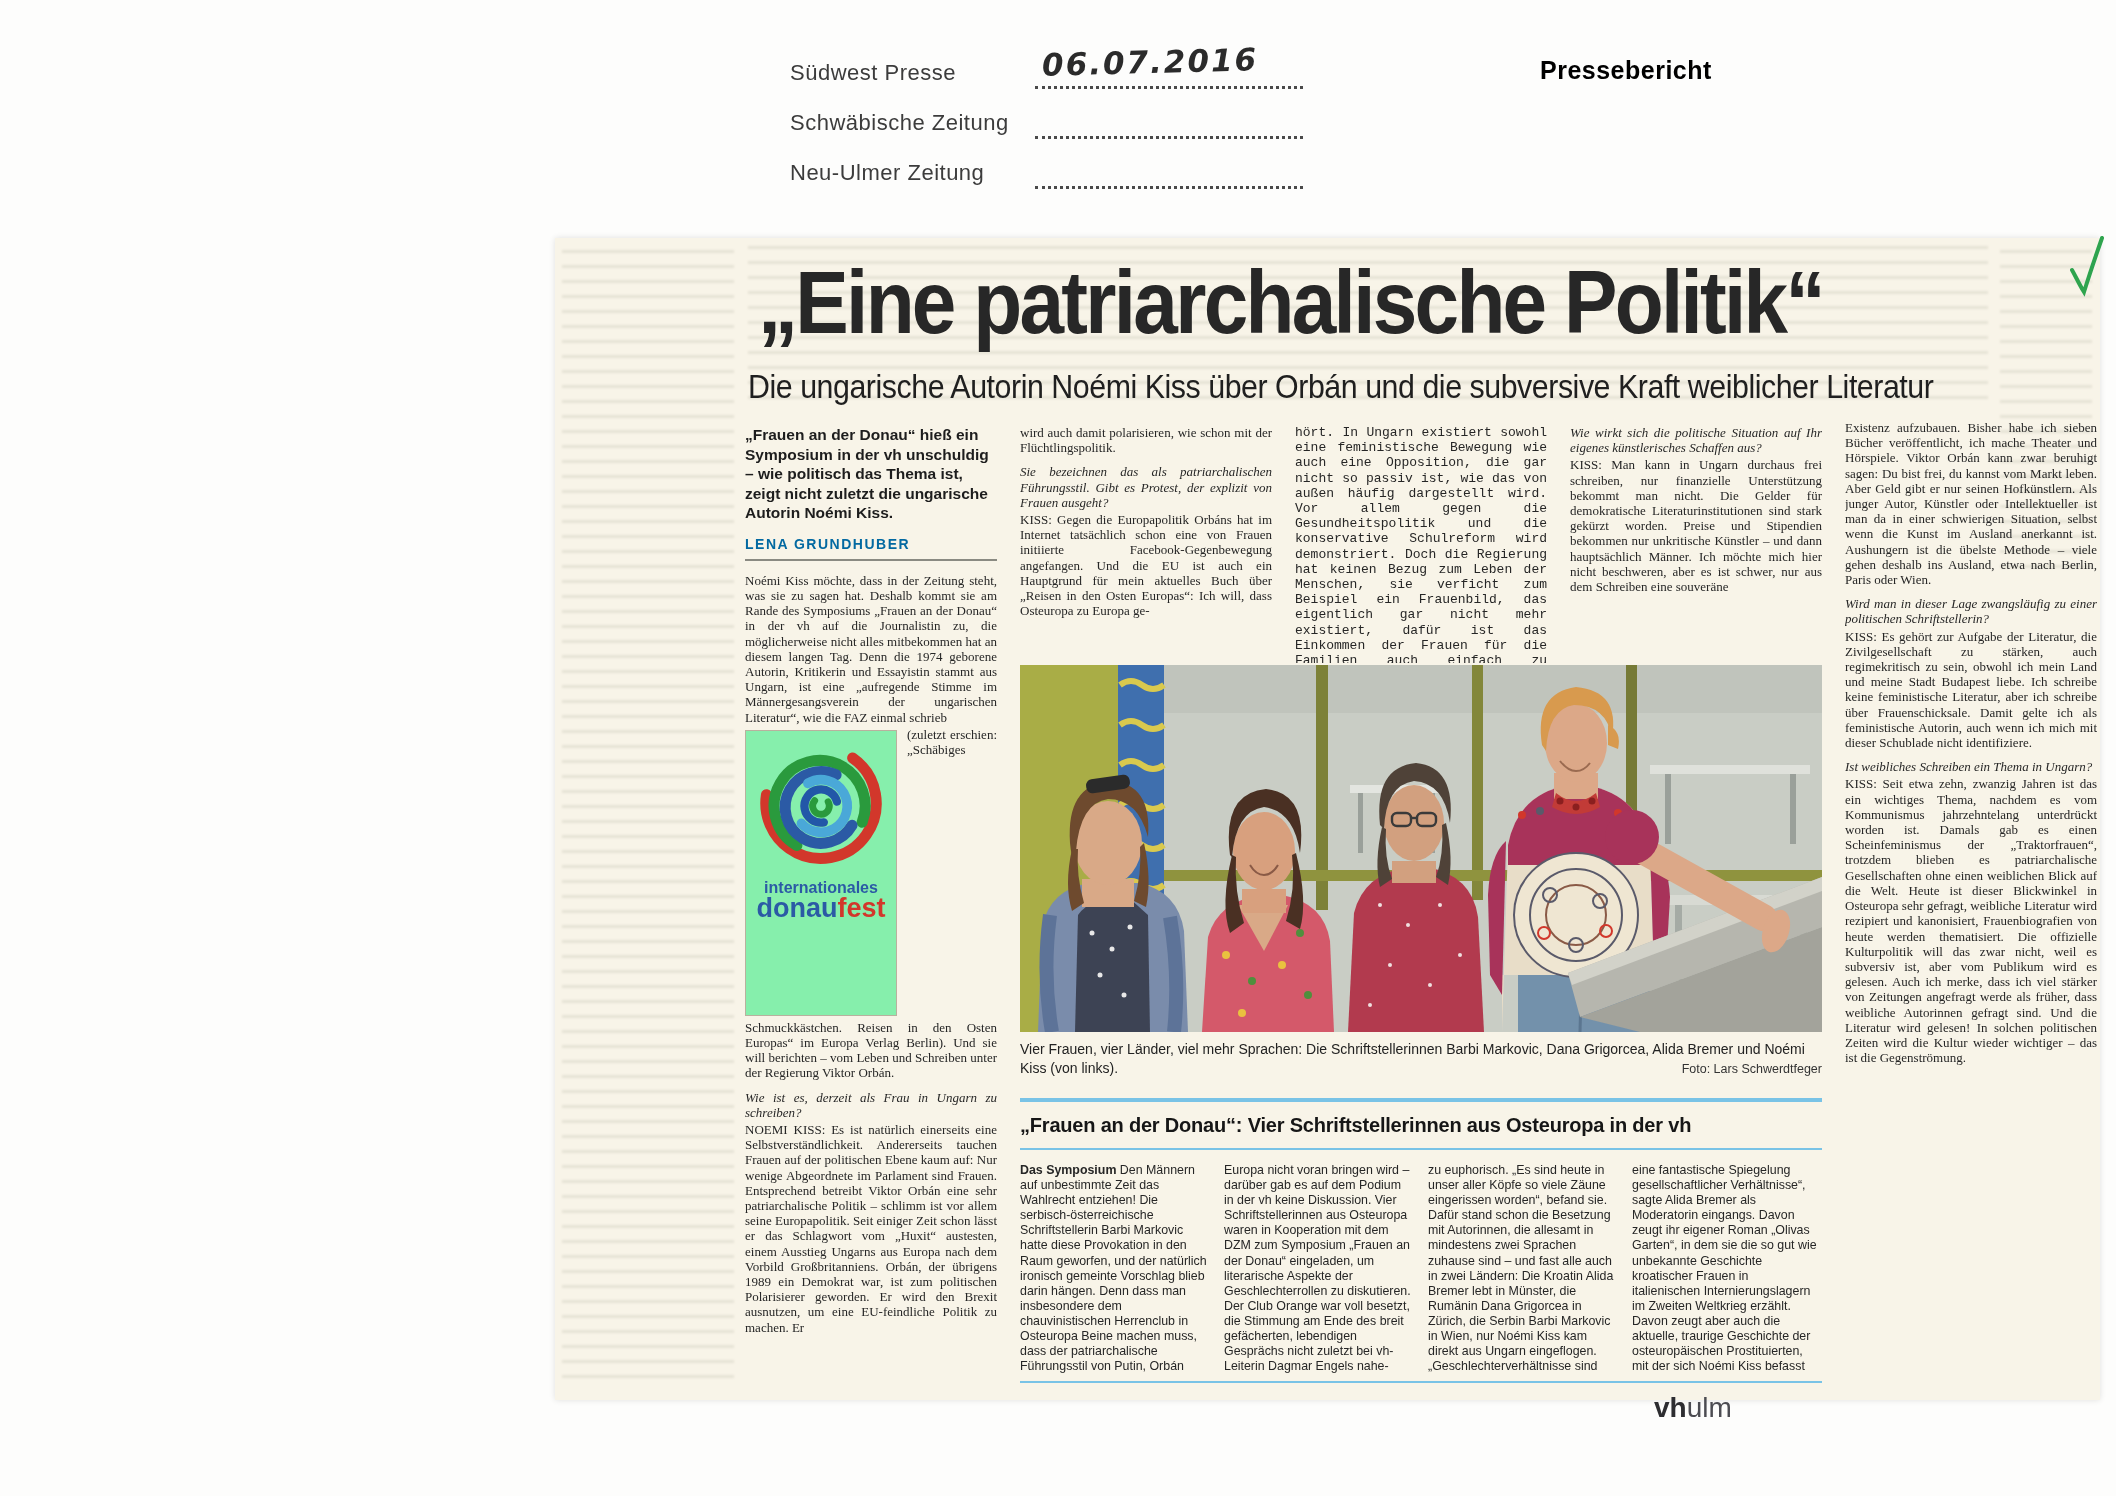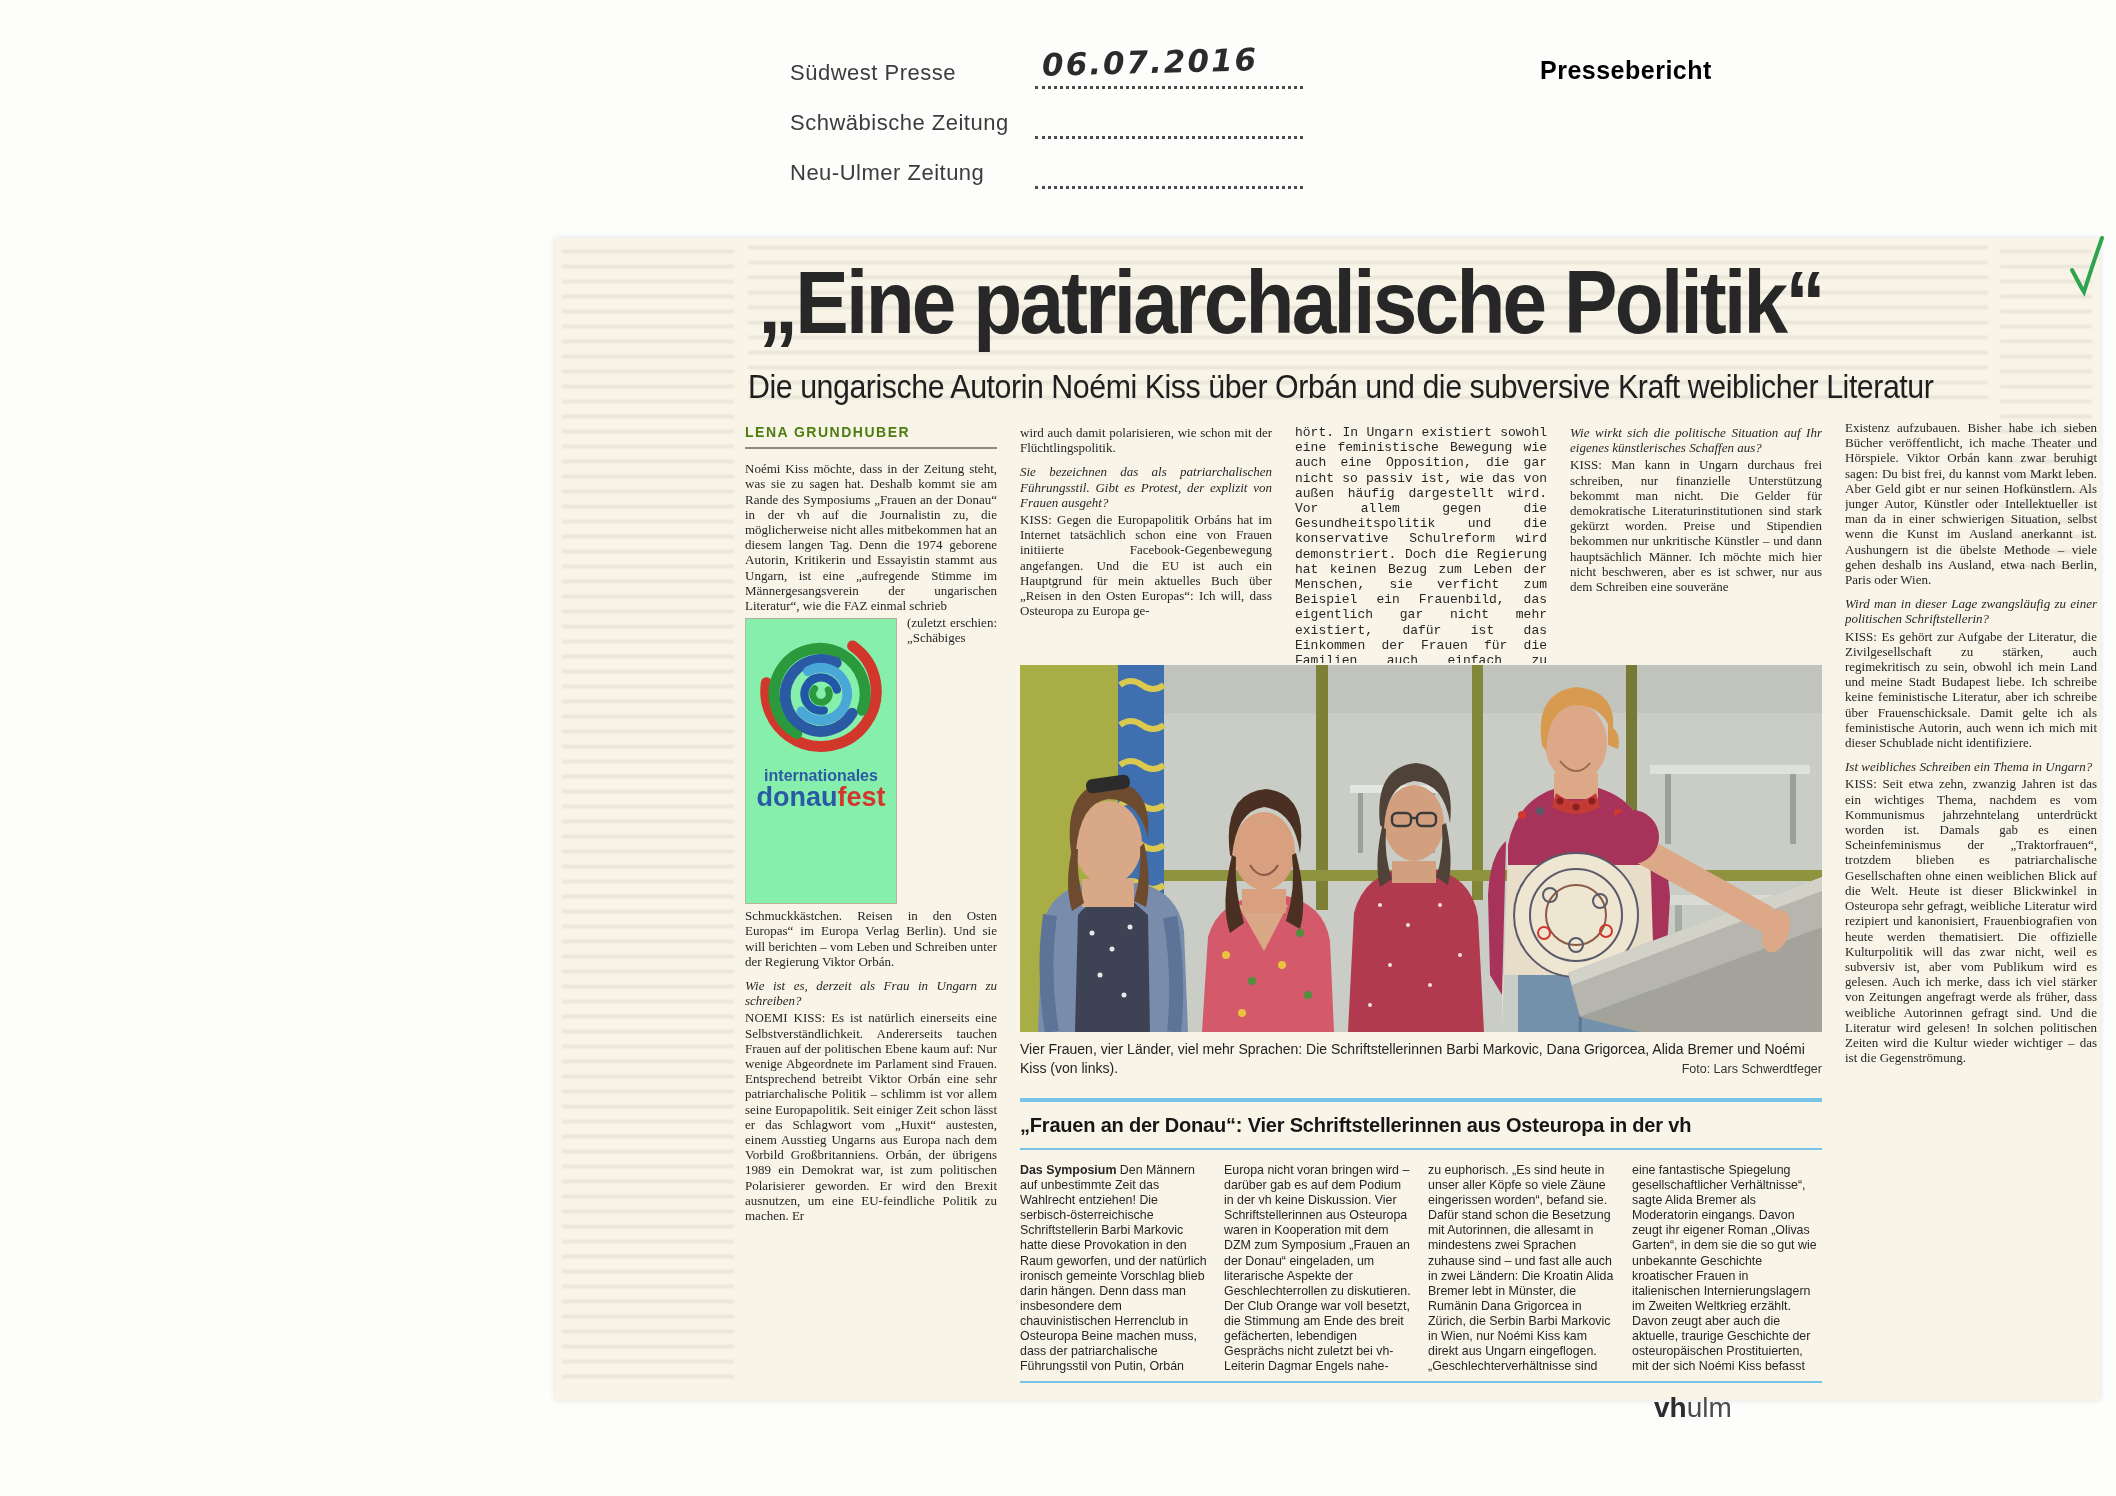--- a/index.html
+++ b/index.html
@@ -30,21 +30,21 @@
       color:#262626;overflow:hidden;}
   #col1{left:745px;top:425px;height:965px;}
   #col2{left:1020px;top:425px;height:238px;}
   #col3{left:1295px;top:425px;height:238px;font-family:Liberation Mono, monospace;}
   #col4{left:1570px;top:425px;height:238px;}
   #col5{left:1845px;top:420px;height:975px;}
 
   .lead{font-family:"Liberation Sans",sans-serif;font-weight:700;font-size:15.5px;line-height:19.5px;
       text-align:left;color:#1d1d1d;margin-bottom:14px;}
   .byline{font-family:"Liberation Sans",sans-serif;font-size:14px;font-weight:600;letter-spacing:1.5px;
-      color:#4d7c0f;border-bottom:2px solid #8a8a82;padding-bottom:7px;margin-bottom:12px;text-align:left;}
+      color:#0369a1;border-bottom:2px solid #8a8a82;padding-bottom:7px;margin-bottom:12px;text-align:left;}
   .col p{margin:0 0 2px 0;}
   .q{font-style:italic;margin-top:9px !important;}
 
   
   #donaufest{float:left;width:152px;height:286px;margin:3px 10px 4px 0;background:#86efac;
       border:1px solid #b9b19e;box-sizing:border-box;text-align:center;padding-top:6px;}
   #donaufest .l1{font-family:"Liberation Sans",sans-serif;font-weight:700;font-size:16px;color:#2b5aa5;margin-top:2px;}
   #donaufest .l2{font-family:"Liberation Sans",sans-serif;font-weight:700;font-size:27px;line-height:26px;}
   #donaufest .l2 .blue{color:#2b5aa5;} #donaufest .l2 .red{color:#d2372b;}
 
@@ -93,20 +93,21 @@
   <div class="ghost" style="left:2000px;top:250px;width:92px;height:330px;"></div>
 
   <svg id="green-check" width="44" height="76" viewBox="0 0 44 76">
     <path d="M34 6 C27 26 21 44 16 60 C11 52 8 45 4 38" stroke="#2fa44e" stroke-width="4" fill="none" stroke-linecap="round"></path>
   </svg>
 
   <div id="headline">„Eine patriarchalische Politik“</div>
   <div id="subheadline">Die ungarische Autorin Noémi Kiss über Orbán und die subversive Kraft weiblicher Literatur</div>
 
   <div class="col" id="col1">
+    <div class="lead">„Frauen an der Donau“ hieß ein Symposium in der vh unschuldig – wie politisch das Thema ist, zeigt nicht zuletzt die ungarische Autorin Noémi Kiss.</div>
     <div class="byline">LENA GRUNDHUBER</div>
     <p>Noémi Kiss möchte, dass in der Zeitung steht, was sie zu sagen hat. Deshalb kommt sie am Rande des Symposiums „Frauen an der Donau“ in der vh auf die Journalistin zu, die möglicherweise nicht alles mitbekommen hat an diesem langen Tag. Denn die 1974 geborene Autorin, Kritikerin und Essayistin stammt aus Ungarn, ist eine „aufregende Stimme im Männergesangsverein der ungarischen Literatur“, wie die FAZ einmal schrieb</p>
     <p>
       <span id="donaufest" style="display:block;">
         <svg width="138" height="138" viewBox="0 0 100 100">
           <circle cx="50" cy="48" r="40" fill="none" stroke="#d2372b" stroke-width="8" stroke-dasharray="170 90" stroke-linecap="round" transform="rotate(-55 50 48)"></circle>
           <circle cx="49" cy="50" r="33" fill="none" stroke="#2a9a3d" stroke-width="8" stroke-dasharray="150 60" stroke-linecap="round" transform="rotate(120 49 50)"></circle>
           <circle cx="50" cy="51" r="26" fill="none" stroke="#2b5aa5" stroke-width="8" stroke-dasharray="120 45" stroke-linecap="round" transform="rotate(30 50 51)"></circle>
           <circle cx="50" cy="50" r="19" fill="none" stroke="#4aa8d8" stroke-width="7" stroke-dasharray="85 35" stroke-linecap="round" transform="rotate(-120 50 50)"></circle>
           <circle cx="50" cy="50" r="12" fill="none" stroke="#2257a8" stroke-width="6" stroke-dasharray="55 22" stroke-linecap="round" transform="rotate(80 50 50)"></circle>

